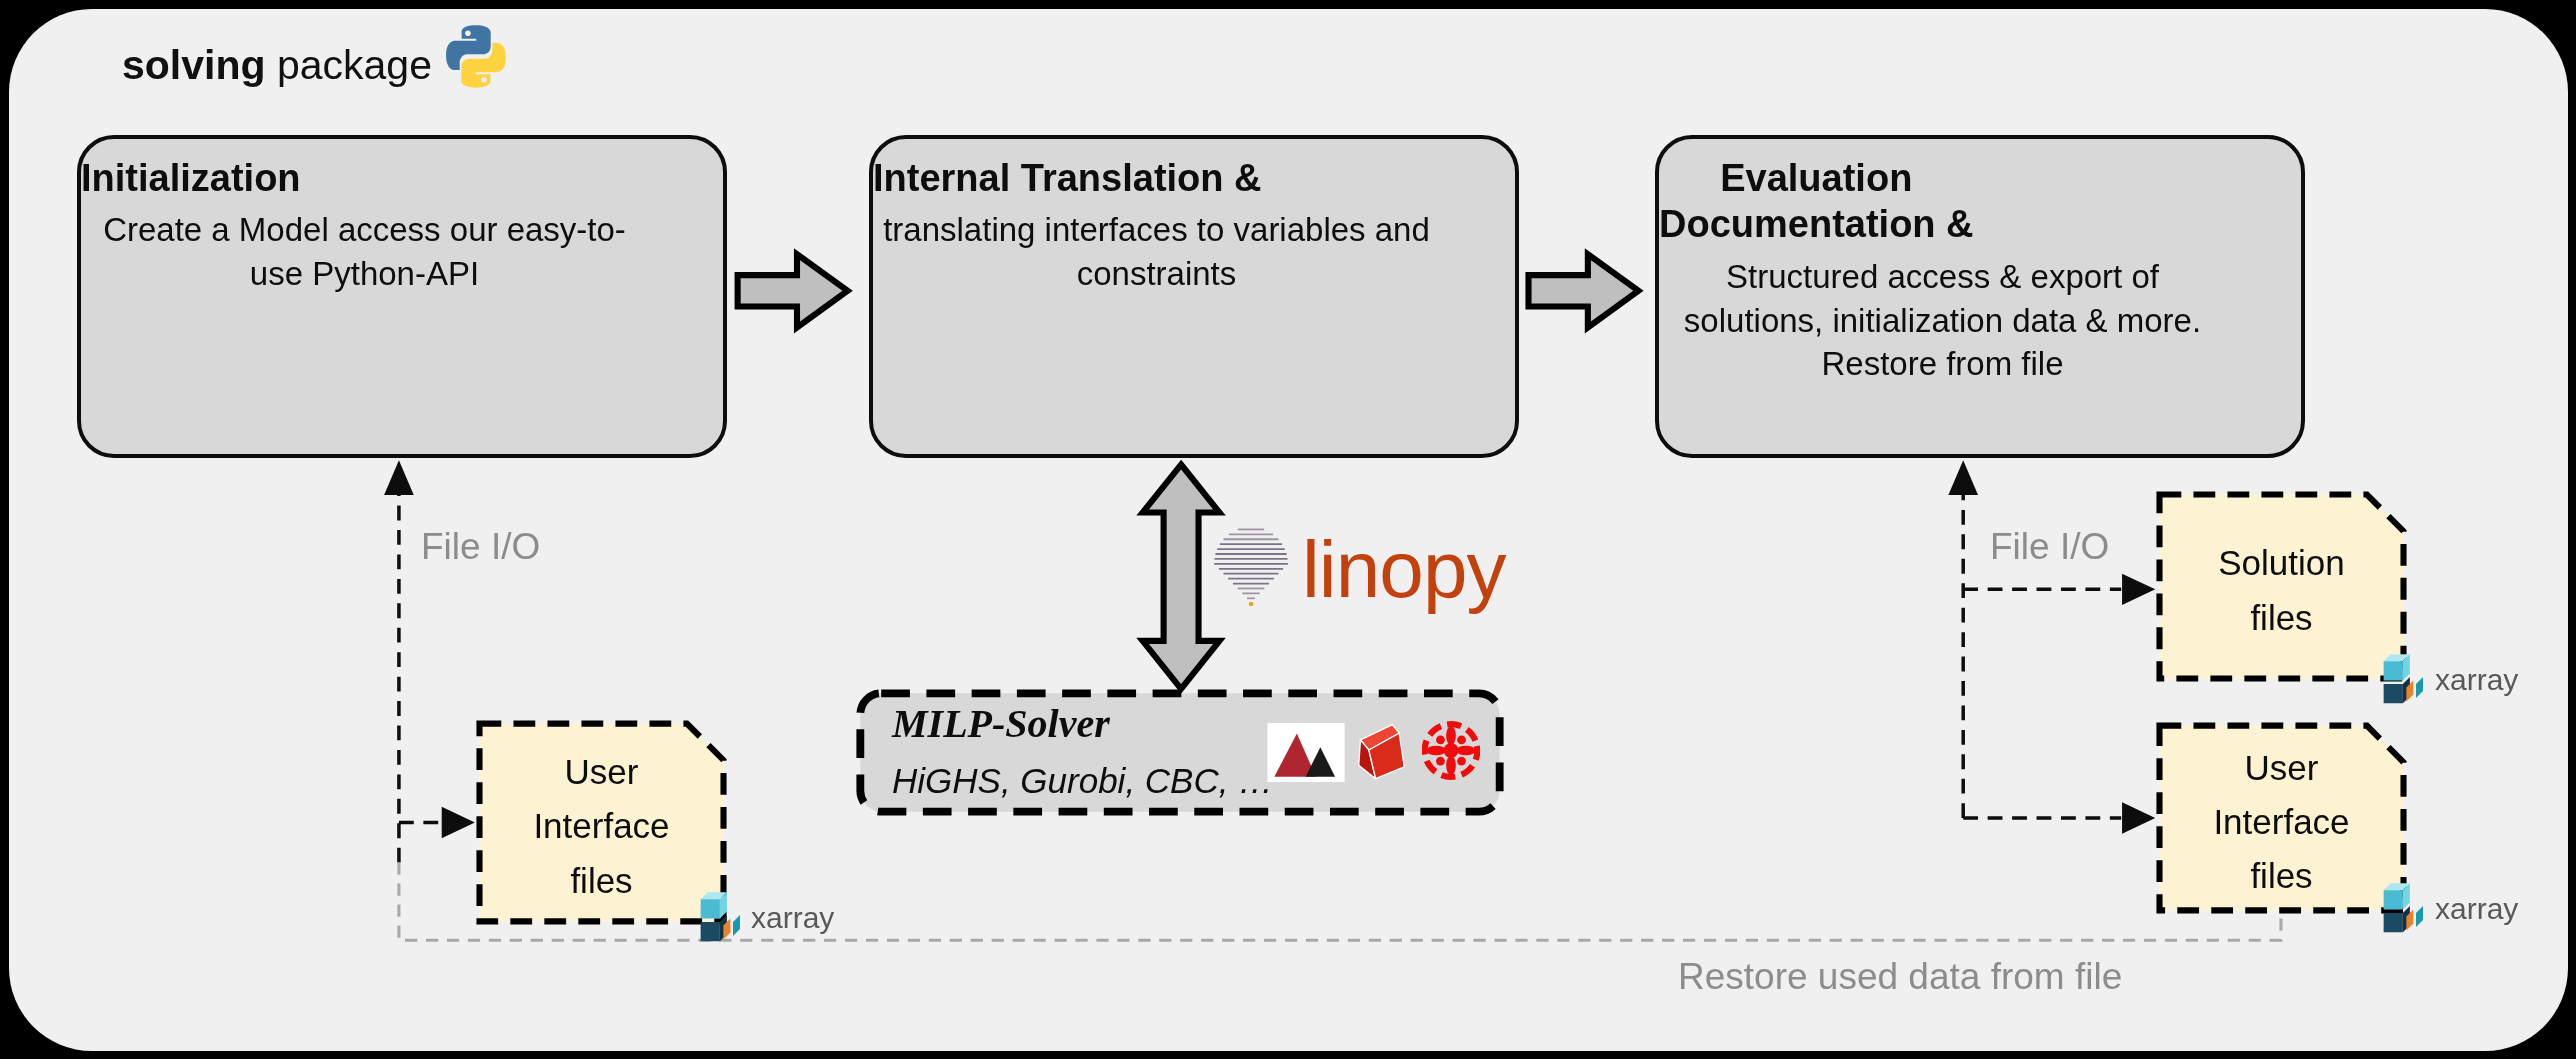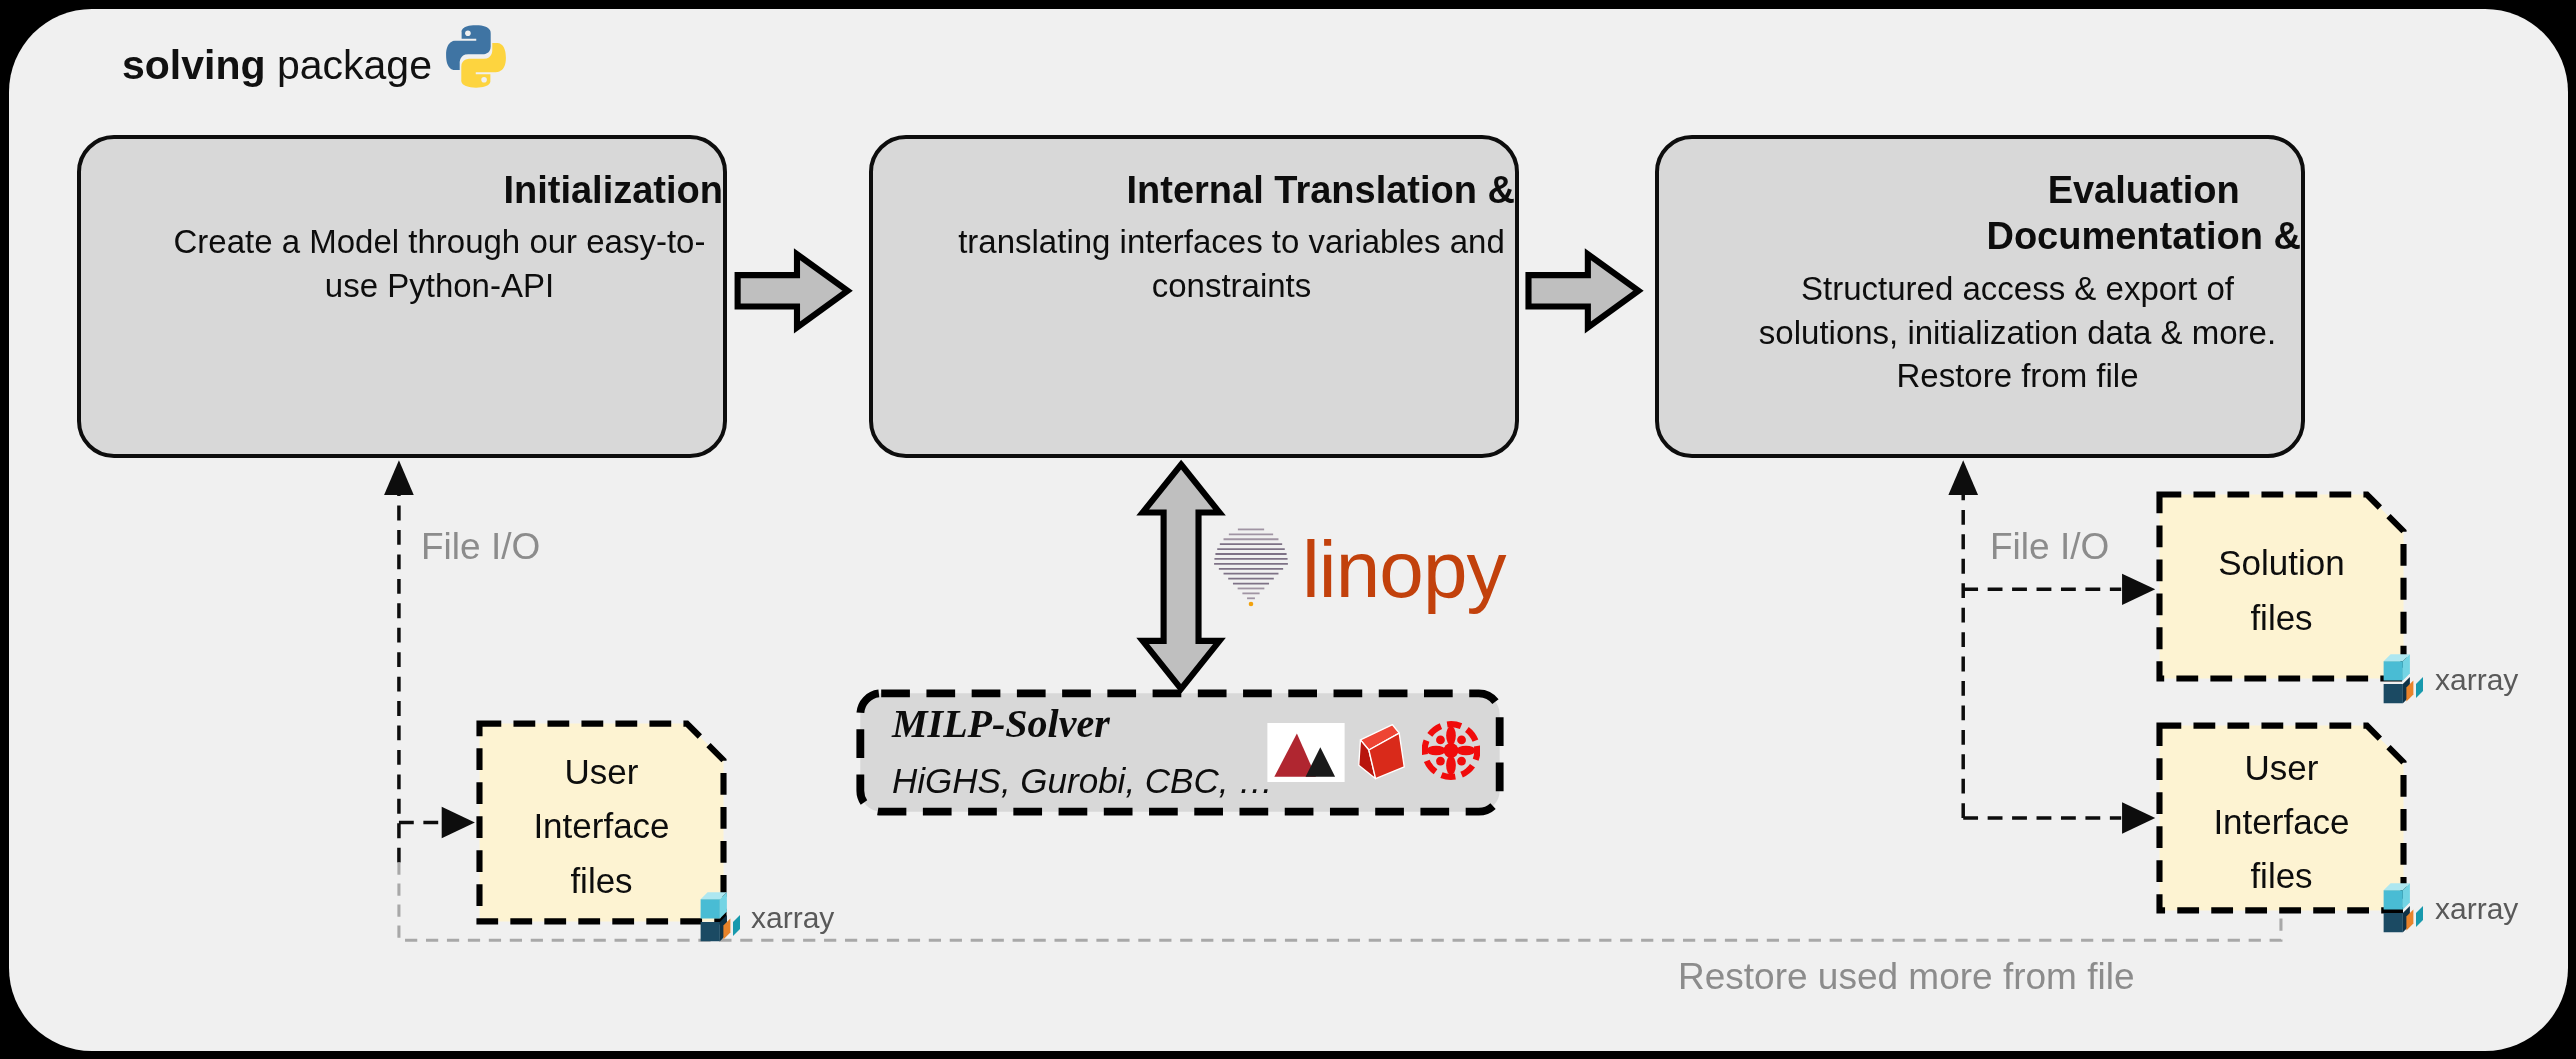--- a/index.html
+++ b/index.html
@@ -6,21 +6,21 @@
   #stage{position:relative;width:2576px;height:1060px;background:#000;overflow:hidden;
          font-family:"Liberation Sans",sans-serif;color:#0d0d0d;}
   #panel{position:absolute;left:8.7px;top:8.7px;width:2559px;height:1042px;background:#f0f0f0;border-radius:83px;}
   .abs{position:absolute;}
   
   .brand{position:absolute;left:122px;top:42px;font-size:41px;color:#111;}
   .brand b{font-weight:700;}
   
   .pbox{position:absolute;top:135px;width:650px;height:323px;background:#d8d8d8;
         border:4.4px solid #0d0d0d;border-radius:37px;box-sizing:border-box;
-        display:flex;flex-direction:column;align-items:flex-end;padding-top:28px;text-align:center;}
+        display:flex;flex-direction:column;align-items:flex-start;padding-top:16px;text-align:center;}
   .pbox .title{font-size:38px;font-weight:700;line-height:1.22;max-width:489px;}
   .pbox .body{font-size:33px;line-height:1.33;max-width:567px;margin-top:7px;}
   
   .solver-title{position:absolute;left:892px;top:700px;font-size:40px;font-weight:700;font-style:italic;font-family:Liberation Serif, serif;}
   .solver-sub{position:absolute;left:892px;top:761px;font-size:35px;font-style:italic;}
   
   .linopy-text{position:absolute;left:1302px;top:524px;font-size:80px;color:#c2410c;letter-spacing:-0.9px;}
   
   .glabel{position:absolute;font-size:37px;color:#8c8c8c;}
   
@@ -43,21 +43,21 @@
   </div>
   <svg class="abs" style="left:441px;top:19px" width="70" height="75" viewBox="0 0 110 110">
     <path fill="#3f74a3" d="M54.9 6c-24 0-22.5 10.4-22.5 10.4l0 10.8h23v3.2H23.3S8 28.7 8 52.9c0 24.1 13.4 23.3 13.4 23.3h8V65s-.4-13.4 13.2-13.4h22.7s12.8.2 12.8-12.4V18.3S80 6 54.9 6z"></path>
     <circle fill="#f0f0f0" cx="42.3" cy="18.4" r="4.4"></circle>
     <path fill="#fdd43f" d="M55.1 104c24 0 22.5-10.4 22.5-10.4l0-10.8h-23v-3.2h31.7S102 81.3 102 57.1c0-24.1-13.4-23.3-13.4-23.3h-8V45s.4 13.4-13.2 13.4H44.7s-12.8-.2-12.8 12.4v20.9S29.1 104 55.1 104z"></path>
     <circle fill="#f0f0f0" cx="67.7" cy="91.6" r="4.4"></circle>
   </svg>
 
   <div class="pbox" style="left:77px">
     <div class="title">Initialization</div>
-    <div class="body">Create a Model through our easy-to-use Python-API</div>
+    <div class="body">Create a Model access our easy-to-use Python-API</div>
   </div>
   <div class="pbox" style="left:869px">
     <div class="title">
       <span style="display:block">Internal Translation &amp;</span>
     </div>
     <div class="body">translating interfaces to variables and constraints</div>
   </div>
   <div class="pbox" style="left:1655px">
     <div class="title">
       <span style="display:block">Evaluation</span>
@@ -146,21 +146,21 @@
       <circle cx="21" cy="25" r="5"></circle>
       <circle cx="45" cy="25" r="5"></circle>
       <circle cx="21" cy="49" r="5"></circle>
       <circle cx="45" cy="49" r="5"></circle>
     </g>
     <circle cx="33" cy="37" r="30" fill="none" stroke="#f00c0c" stroke-width="7" stroke-dasharray="16 7.56" transform="rotate(-10 33 37)"></circle>
   </svg>
 
   <div class="glabel" style="left:421px;top:526px">File I/O</div>
   <div class="glabel" style="left:1990px;top:526px">File I/O</div>
-  <div class="glabel" style="left:1678px;top:956px">Restore used more from file</div>
+  <div class="glabel" style="left:1678px;top:956px">Restore used data from file</div>
 
   <div class="note" style="left:476px;top:720px;width:251px;height:205px">
     <svg class="noteshape" width="251" height="205" viewBox="0 0 288 235">
       <path d="M4 4 H242 L284 46 V231 H4 Z" fill="#fdf3d2" stroke="#000" stroke-width="7" stroke-dasharray="25 14"></path>
     </svg>
     <span class="ln">User</span>
     <span class="ln">Interface</span>
     <span class="ln">files</span>
   </div>
   <svg class="abs" style="left:697px;top:887px" width="44" height="56" viewBox="0 0 50 64">

